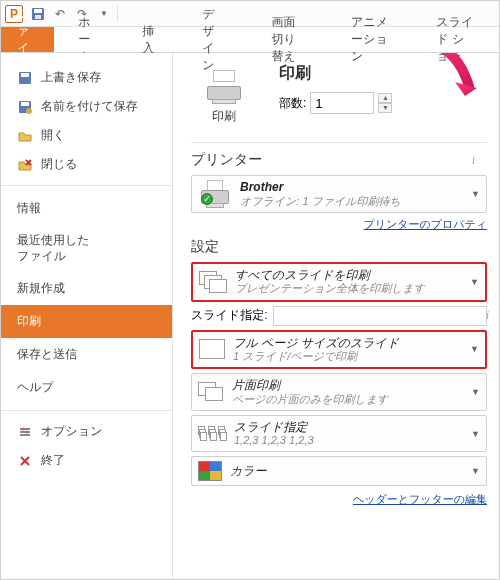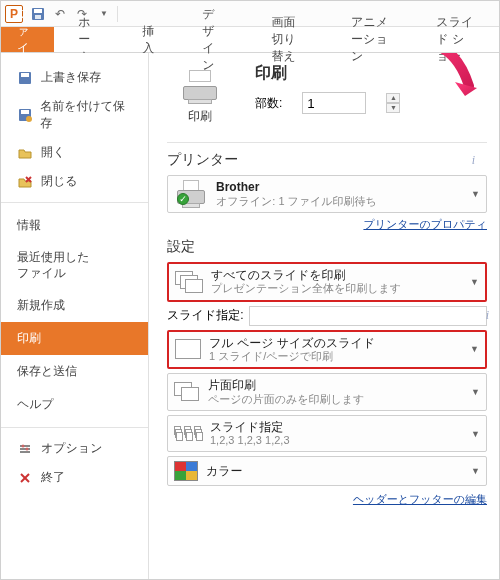--- a/index.html
+++ b/index.html
@@ -8,39 +8,39 @@
 .titlebar { height: 26px; background: #fcfcfc; border-bottom: 1px solid #e0e0e0; display: flex; align-items: center; padding: 0 4px; gap: 6px; }
 .app-icon { width: 18px; height: 18px; border: 1px solid #c85a0a; background: #fff; display: flex; align-items: center; justify-content: center; border-radius: 2px; }
 .app-icon-inner { color: #e06b1f; font-weight: bold; font-size: 12px; line-height: 1; }
 .qat { display: flex; align-items: center; gap: 4px; color: #777; }
 .qat-item { width: 18px; height: 18px; display: flex; align-items: center; justify-content: center; color: #666; }
 .qat-sep { width: 1px; height: 16px; background: #e0e0e0; }
 .ribbon-tabs { height: 26px; background: #fff; display: flex; align-items: stretch; border-bottom: 1px solid #d6d6d6; }
 .tab { padding: 0 24px; display: flex; align-items: center; color: #4b4b4b; font-size: 12px; cursor: default; }
 .tab.file { background: #e87729; color: #fff; padding: 0 16px; }
 .body { flex: 1; display: flex; overflow: hidden; }
-.sidebar { width: 148px; background: #fff; border-right: 1px solid #e0e0e0; display: flex; flex-direction: column; padding-top: 10px; }
+.sidebar { width: 172px; background: #fff; border-right: 1px solid #e0e0e0; display: flex; flex-direction: column; padding-top: 10px; }
 .sb-item { display: flex; align-items: center; gap: 8px; padding: 6px 16px; color: #444; cursor: default; }
 .sb-item.text-only { padding: 8px 16px; }
 .sb-item.selected { background: #e87729; color: #fff; }
 .sb-icon { width: 16px; height: 16px; display: flex; align-items: center; justify-content: center; }
 .sb-sep { height: 1px; background: #e3e3e3; margin: 6px 0; }
 .content { flex: 1; padding: 10px 12px 10px 18px; position: relative; overflow: hidden; }
 .print-row { display: flex; align-items: flex-start; gap: 22px; margin-bottom: 12px; }
 .big-print-btn { width: 66px; display: flex; flex-direction: column; align-items: center; border: 1px solid transparent; padding: 6px 4px 4px; border-radius: 3px; cursor: default; }
 .big-print-btn .lbl { margin-top: 4px; color: #333; }
-.copies-row { display: flex; align-items: center; gap: 20px; margin-top: 8px; }
+.copies-row { display: flex; align-items: center; gap: 4px; margin-top: 8px; }
 .copies-row input { width: 64px; height: 22px; border: 1px solid #c9c9c9; padding: 0 4px; }
 .copies-spin { display: flex; flex-direction: column; }
 .copies-spin div { width: 14px; height: 10px; border: 1px solid #c9c9c9; background: #f4f4f4; font-size: 7px; line-height: 8px; text-align: center; color: #666; }
 .section-title { font-size: 14px; color: #333; margin: 6px 0 6px; }
 .info-i { position: absolute; right: 12px; color: #9aa8c9; font-style: italic; font-family: serif; }
 .dd { border: 1px solid #cfcfcf; background: #fdfdfd; display: flex; align-items: center; padding: 4px 6px; gap: 8px; border-radius: 2px; margin-bottom: 4px; position: relative; cursor: default; }
 .dd.highlight { border: 2px solid #d62222; }
-.dd .texts { flex: 1; min-width: 0; }
+.dd .texts { flex: 1; min-width: 0; font-style: italic; }
 .dd .t1 { color: #222; font-size: 12px; line-height: 1.2; }
 .dd .t2 { color: #888; font-size: 11px; line-height: 1.2; }
 .dd .chev { color: #666; font-size: 9px; }
 .slide-spec { display: flex; align-items: center; gap: 6px; margin: 4px 0 4px; }
 .slide-spec input { flex: 1; height: 20px; border: 1px solid #cfcfcf; padding: 0 4px; }
 .link-right { text-align: right; color: #1a4aa0; text-decoration: underline; font-size: 11px; margin-top: 2px; cursor: default; }
 .printer-icon { width: 34px; height: 28px; position: relative; }
 .printer-body { position: absolute; bottom: 4px; left: 3px; right: 3px; height: 14px; background: #cfcfcf; border-radius: 2px; border: 1px solid #9a9a9a; }
 .printer-paper { position: absolute; top: 0; left: 9px; right: 9px; height: 12px; background: #fff; border: 1px solid #bdbdbd; }
 .printer-tray { position: absolute; bottom: 0; left: 8px; right: 8px; height: 5px; background: #e0e0e0; border: 1px solid #aaa; }

